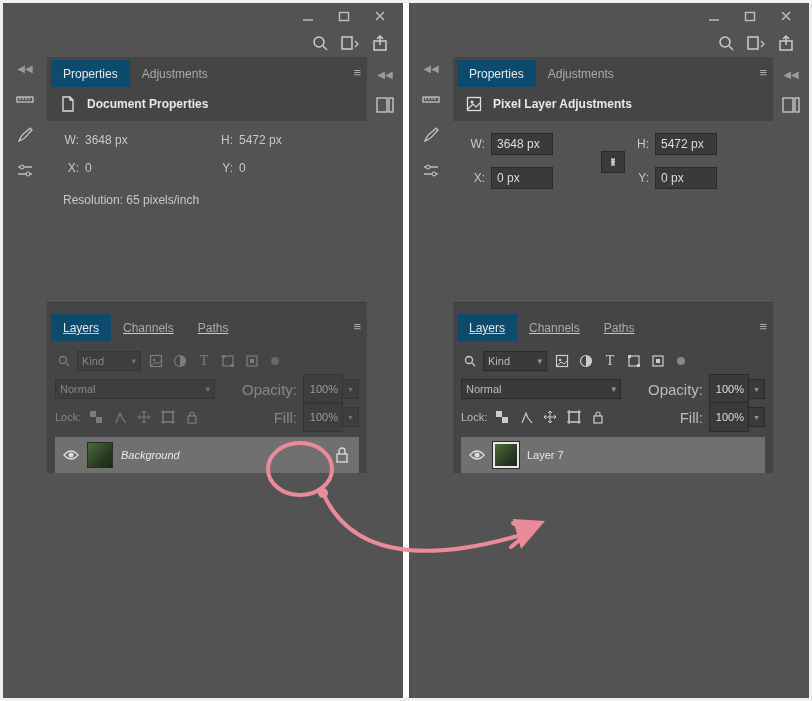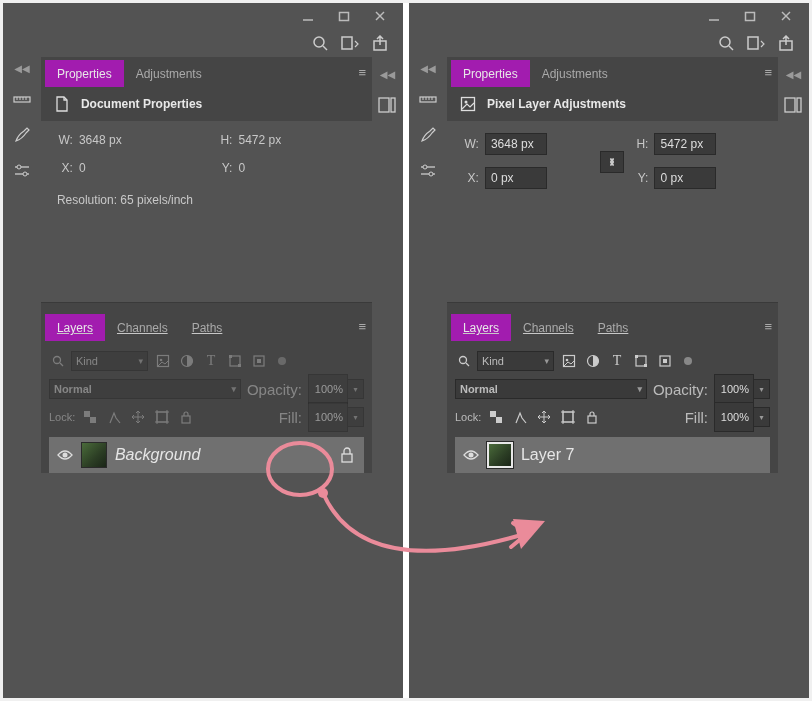--- a/index.html
+++ b/index.html
@@ -68,21 +68,21 @@
     background:#454545;
     padding-left:4px;
     position:relative;
   }
   .tab {
     padding: 7px 12px 6px;
     font-size:12px;
     color:#aaa;
     cursor:pointer;
   }
-  .tab.active { background:#a21caf; color:#e8e8e8; }
+  .tab.active { background:#0c4a6e; color:#e8e8e8; }
   .tabs .hamb { position:absolute; right:6px; top:8px; color:#aaa; font-size:13px; }
   .props {
     background:#535353;
     padding:0;
     height: 216px;
     border-bottom:1px solid #3a3a3a;
   }
   .props-head {
     height:34px;
     display:flex;
@@ -100,38 +100,38 @@
   .prow label { width:16px; text-align:right;}
   .prow .val { flex:1; }
   .prow input.field { width:60px; background:#3a3a3a; border:1px solid #2a2a2a; color:#ddd; padding:3px 5px; font-size:12px;}
   .linkbtn { width:24px; height:22px; background:#3a3a3a; display:flex; align-items:center; justify-content:center; border:1px solid #2a2a2a;}
   .resline { padding:6px 16px; font-size:12px; color:#c8c8c8;}
   .gap-divider { height: 8px; background:#454545;}
   .layers-tabs { height:30px;text-decoration:underline; }
   .layers-body { background:#454545; padding:6px 8px 0 8px; }
   .filter-row { display:flex; align-items:center; gap:6px; height:28px;}
   .kind { display:flex; align-items:center; gap:4px; position:relative;}
-  .kind-select { background:#3a3a3a; border:1px solid #2a2a2a; color:#bbb; padding:3px 4px; font-size:11px; display:flex; align-items:center; gap:4px; width:77px;}
-  .kind-select.large { width:192px;font-weight:bold;}
+  .kind-select { background:#3a3a3a; border:1px solid #2a2a2a; color:#bbb; padding:3px 4px; font-size:11px; display:flex; align-items:center; gap:4px; width:64px;}
+  .kind-select.large { width:160px;}
   .kind-select .caron { margin-left:auto; font-size:9px; color:#999;}
   .fico { width:18px; height:18px; display:flex; align-items:center; justify-content:center; color:#bbb;}
   .dot { width:8px; height:8px; border-radius:50%; background:#888; margin-left:4px;}
   .mode-row, .lock-row { display:flex; align-items:center; gap:6px; height:28px; font-size:11px; color:#bbb;}
   .mode-row .opac, .lock-row .fill { margin-left:auto; font-size:15px; color:#bbb;}
   .pct { display:flex; align-items:center;}
   .pct input { width:40px; background:#3a3a3a; border:1px solid #2a2a2a; color:#ddd; padding:8px 4px; font-size:11px; text-align:right;}
   .pct .drop { width:16px; height:20px; background:#3a3a3a; border:1px solid #2a2a2a; border-left:none; display:flex; align-items:center; justify-content:center; font-size:8px; color:#999;}
   .disabled { opacity:.55; }
   .lock-icons { display:flex; align-items:center; gap:6px;}
   .layer-row { display:flex; align-items:center; gap:8px; height:36px; background:#6a6a6a; margin-top:6px; padding:0 8px;}
   .layer-row.selected { background:#707070;}
   .eye { width:16px; height:16px; display:flex; align-items:center; justify-content:center; color:#ddd;}
   .thumb { width:26px; height:26px; background:linear-gradient(135deg,#4a6b3a 0%, #2b3d24 60%, #1a2517 100%); border:1px solid #2a2a2a;}
   .thumb.framed { border:2px solid #e8e8e8; box-shadow:0 0 0 1px #2a2a2a;}
-  .layer-name { flex:1; font-size:16px; color:#e6e6e6;}
+  .layer-name { flex:1; font-size:11px; color:#e6e6e6;}
   .layer-name.italic { font-style:italic;}
   .lock-badge { width:18px; height:18px; display:flex; align-items:center; justify-content:center; color:#ddd;}
   
   .annot { position:absolute; left:0; top:0; width:806px; height:695px; pointer-events:none; }
 </style>
 </head>
 <body>
 
 <div class="canvas">
 

